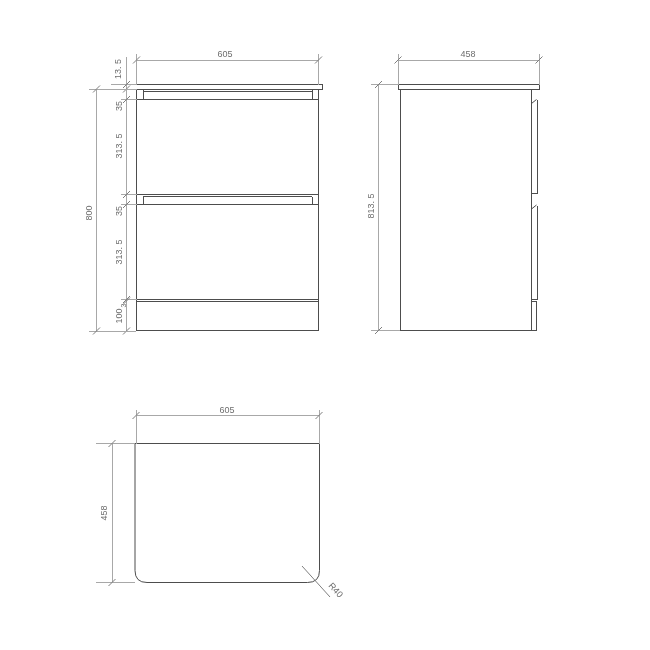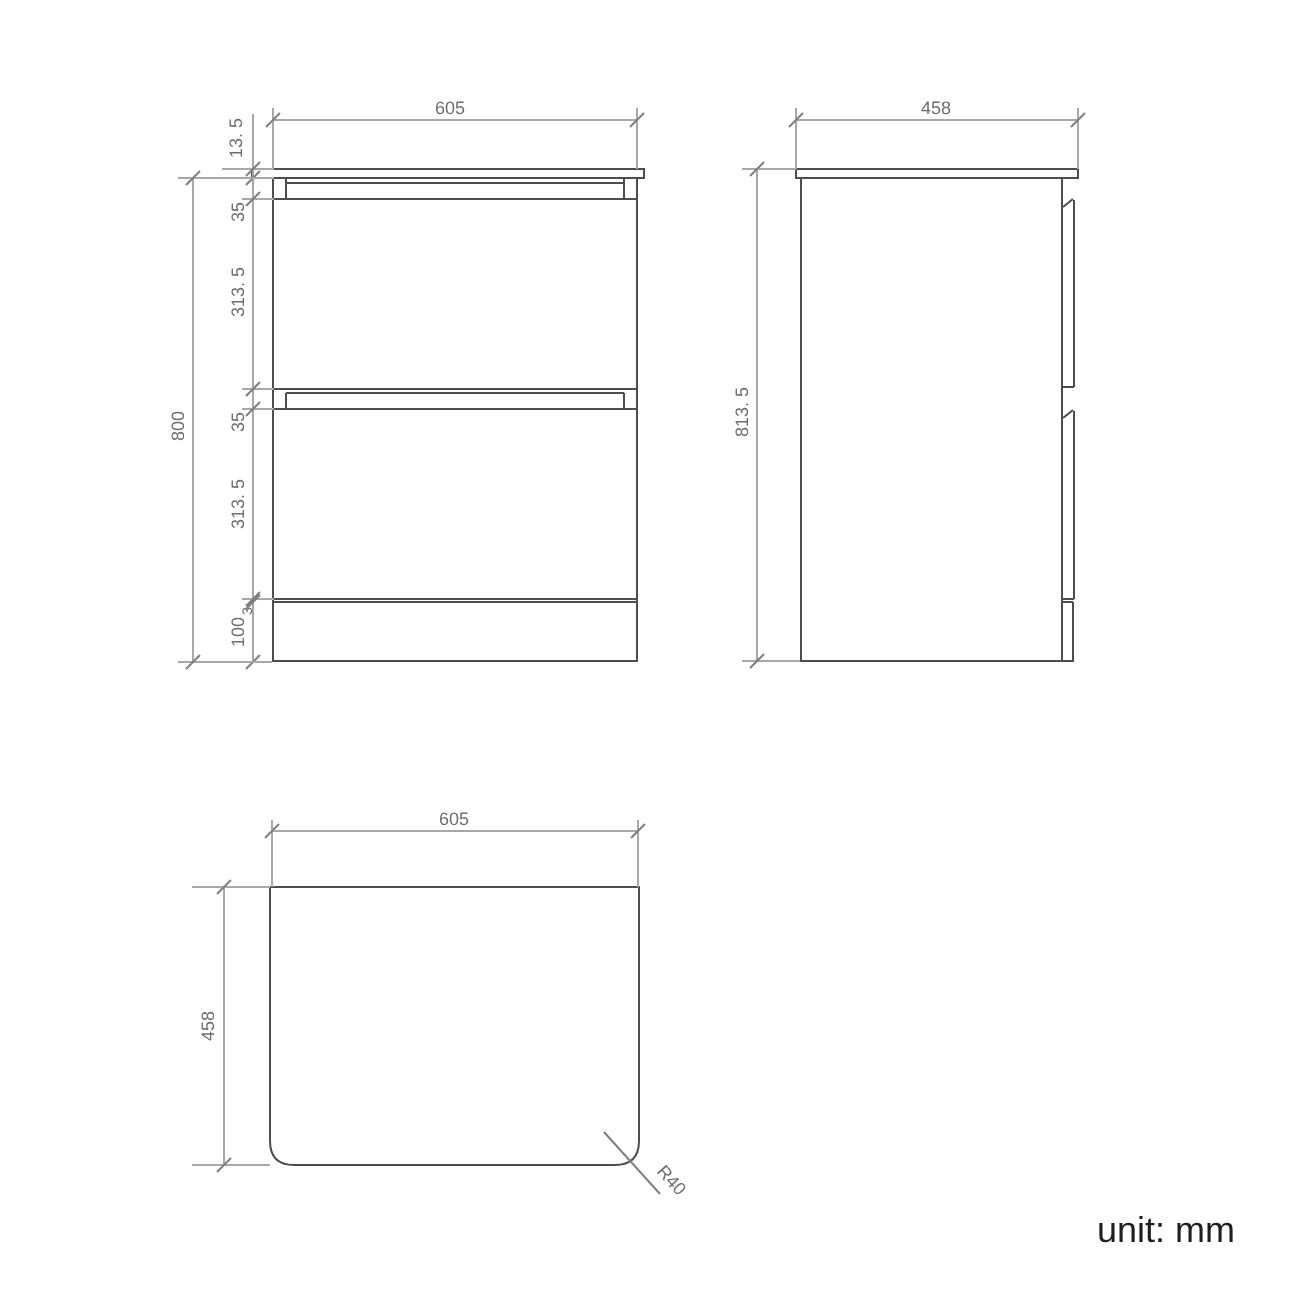--- a/index.html
+++ b/index.html
@@ -116,14 +116,13 @@
     <line class="dim" x1="96" y1="443.5" x2="135" y2="443.5"></line>
     <line class="dim" x1="96" y1="582.5" x2="135" y2="582.5"></line>
     <path class="tick" d="M108.5 447 L115.5 440 M108.5 586 L115.5 579"></path>
     <text class="dimtxt" transform="translate(107,513) rotate(-90)" text-anchor="middle">458</text>
 
     <line class="tick" x1="302" y1="566" x2="330" y2="597"></line>
     <text class="dimtxt" transform="translate(328,586) rotate(48)" text-anchor="start">R40</text>
   </g>
 </svg>
 
-  <div id="unit-label">unit: mm</div>
 </div>
 
 </body></html>

